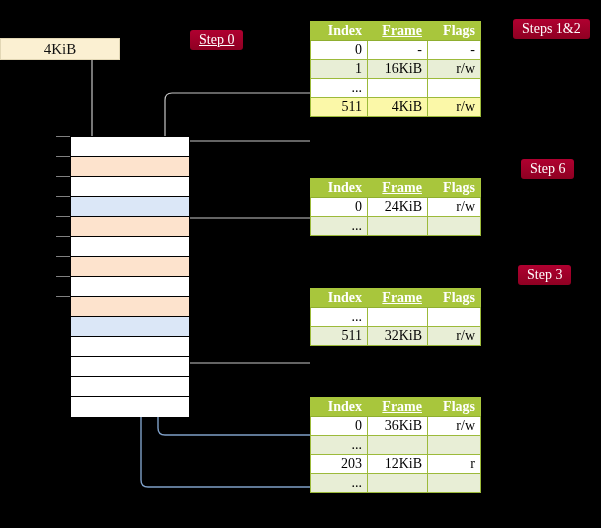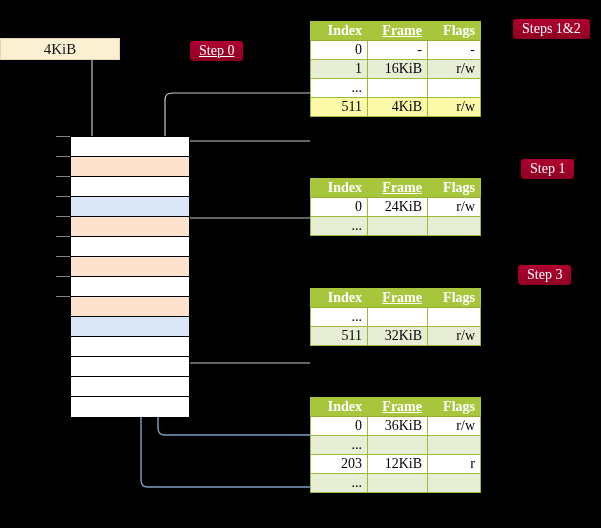--- a/index.html
+++ b/index.html
@@ -149,25 +149,25 @@
     <g stroke="#7fa0c8" stroke-width="1.4" fill="none">
 
       <path d="M310,435 L165,435 Q158,435 158,428 L158,332" marker-end="url(#arrBlueUp)"></path>
 
       <path d="M310,487 L148,487 Q141,487 141,480 L141,212" marker-end="url(#arrBlueUp)"></path>
     </g>
   </svg>
 
   <div class="kib-box">4KiB</div>
 
-  <div class="step-badge" style="left:190px;top:41px;text-decoration:underline;">Step 0</div>
+  <div class="step-badge" style="left:190px;top:30px;text-decoration:underline;">Step 0</div>
 
   <div class="step-badge" style="left:513px;top:19px;">Steps 1&amp;2</div>
 
-  <div class="step-badge" style="left:521px;top:159px;">Step 1</div>
+  <div class="step-badge" style="left:521px;top:159px;">Step 6</div>
 
   <div class="step-badge" style="left:518px;top:265px;">Step 3</div>
 
   <div class="memcol">
     <div class="memrow white" style="top:0px;"></div>
     <div class="memrow orange" style="top:20px;"></div>
     <div class="memrow white" style="top:40px;"></div>
     <div class="memrow blue" style="top:60px;"></div>
     <div class="memrow orange" style="top:80px;"></div>
     <div class="memrow white" style="top:100px;"></div>

